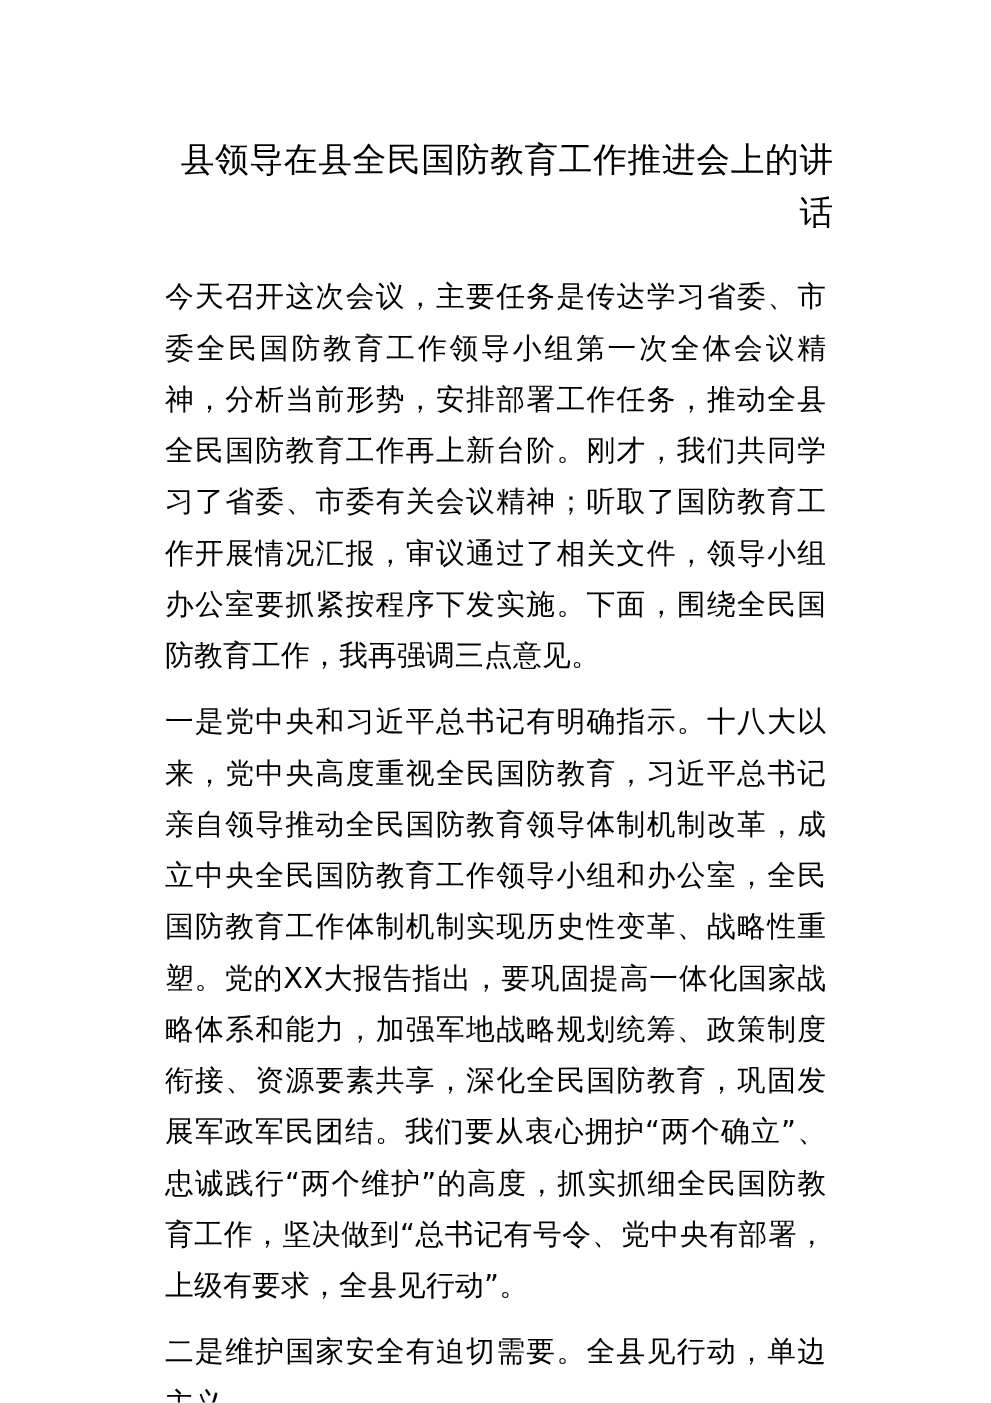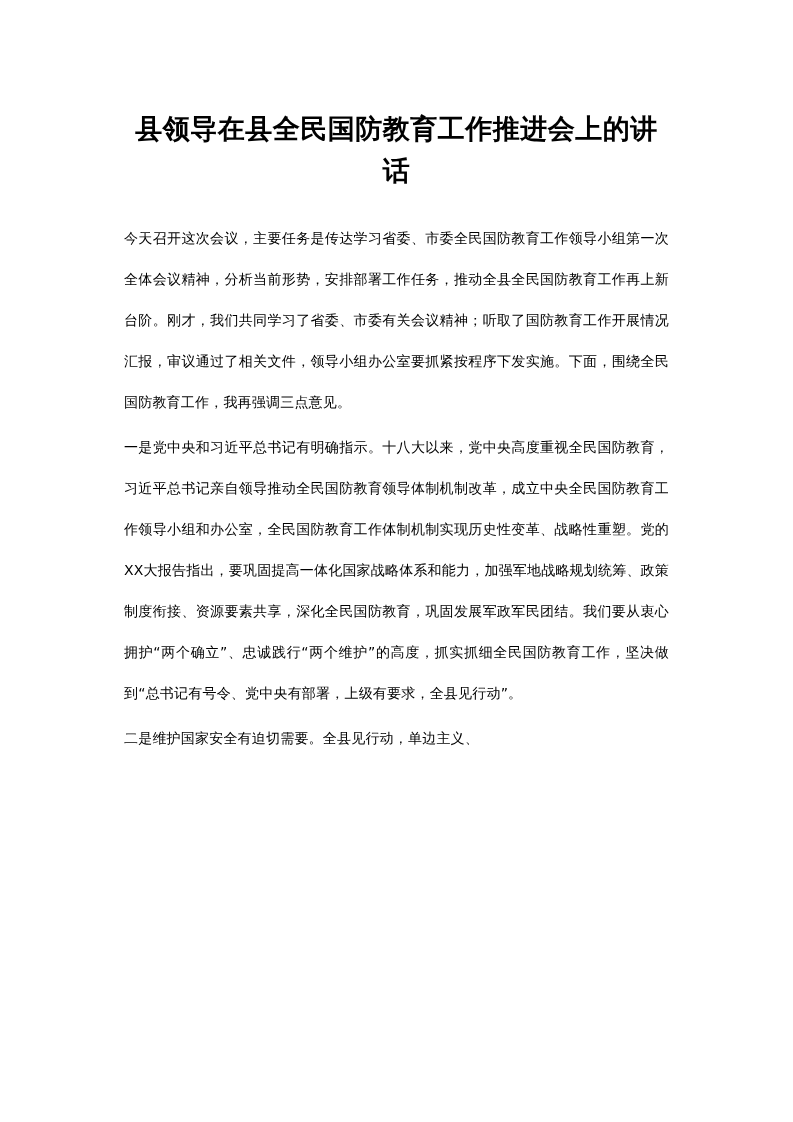--- a/index.html
+++ b/index.html
@@ -17,33 +17,33 @@
   .page {
     width: 793px;
     height: 1122px;
     box-sizing: border-box;
     padding: 108px 120px 60px 120px;
     background: #ffffff;
     position: relative;
   }
   .doc-title {
     font-family: "DejaVu Sans", "Liberation Sans", sans-serif;
-    font-weight: bold;
+    font-weight: normal;
     font-size: 27px;
     line-height: 42px;
-    text-align: center;
+    text-align: right;
     letter-spacing: 0.5px;
     margin: 0 0 26px 0;
     padding: 0 6px;
   }
   .body-text p {
     font-family: "DejaVu Sans", "Liberation Sans", sans-serif;
-    font-size: 14px;
+    font-size: 23px;
     line-height: 41px;
-    margin: 4px;
+    margin: 12px;
     text-align: justify;
     text-justify: inter-ideograph;
     letter-spacing: 0.2px;
     text-indent: 0;
   }
 </style>
 </head>
 <body>
 
 <div class="page">

